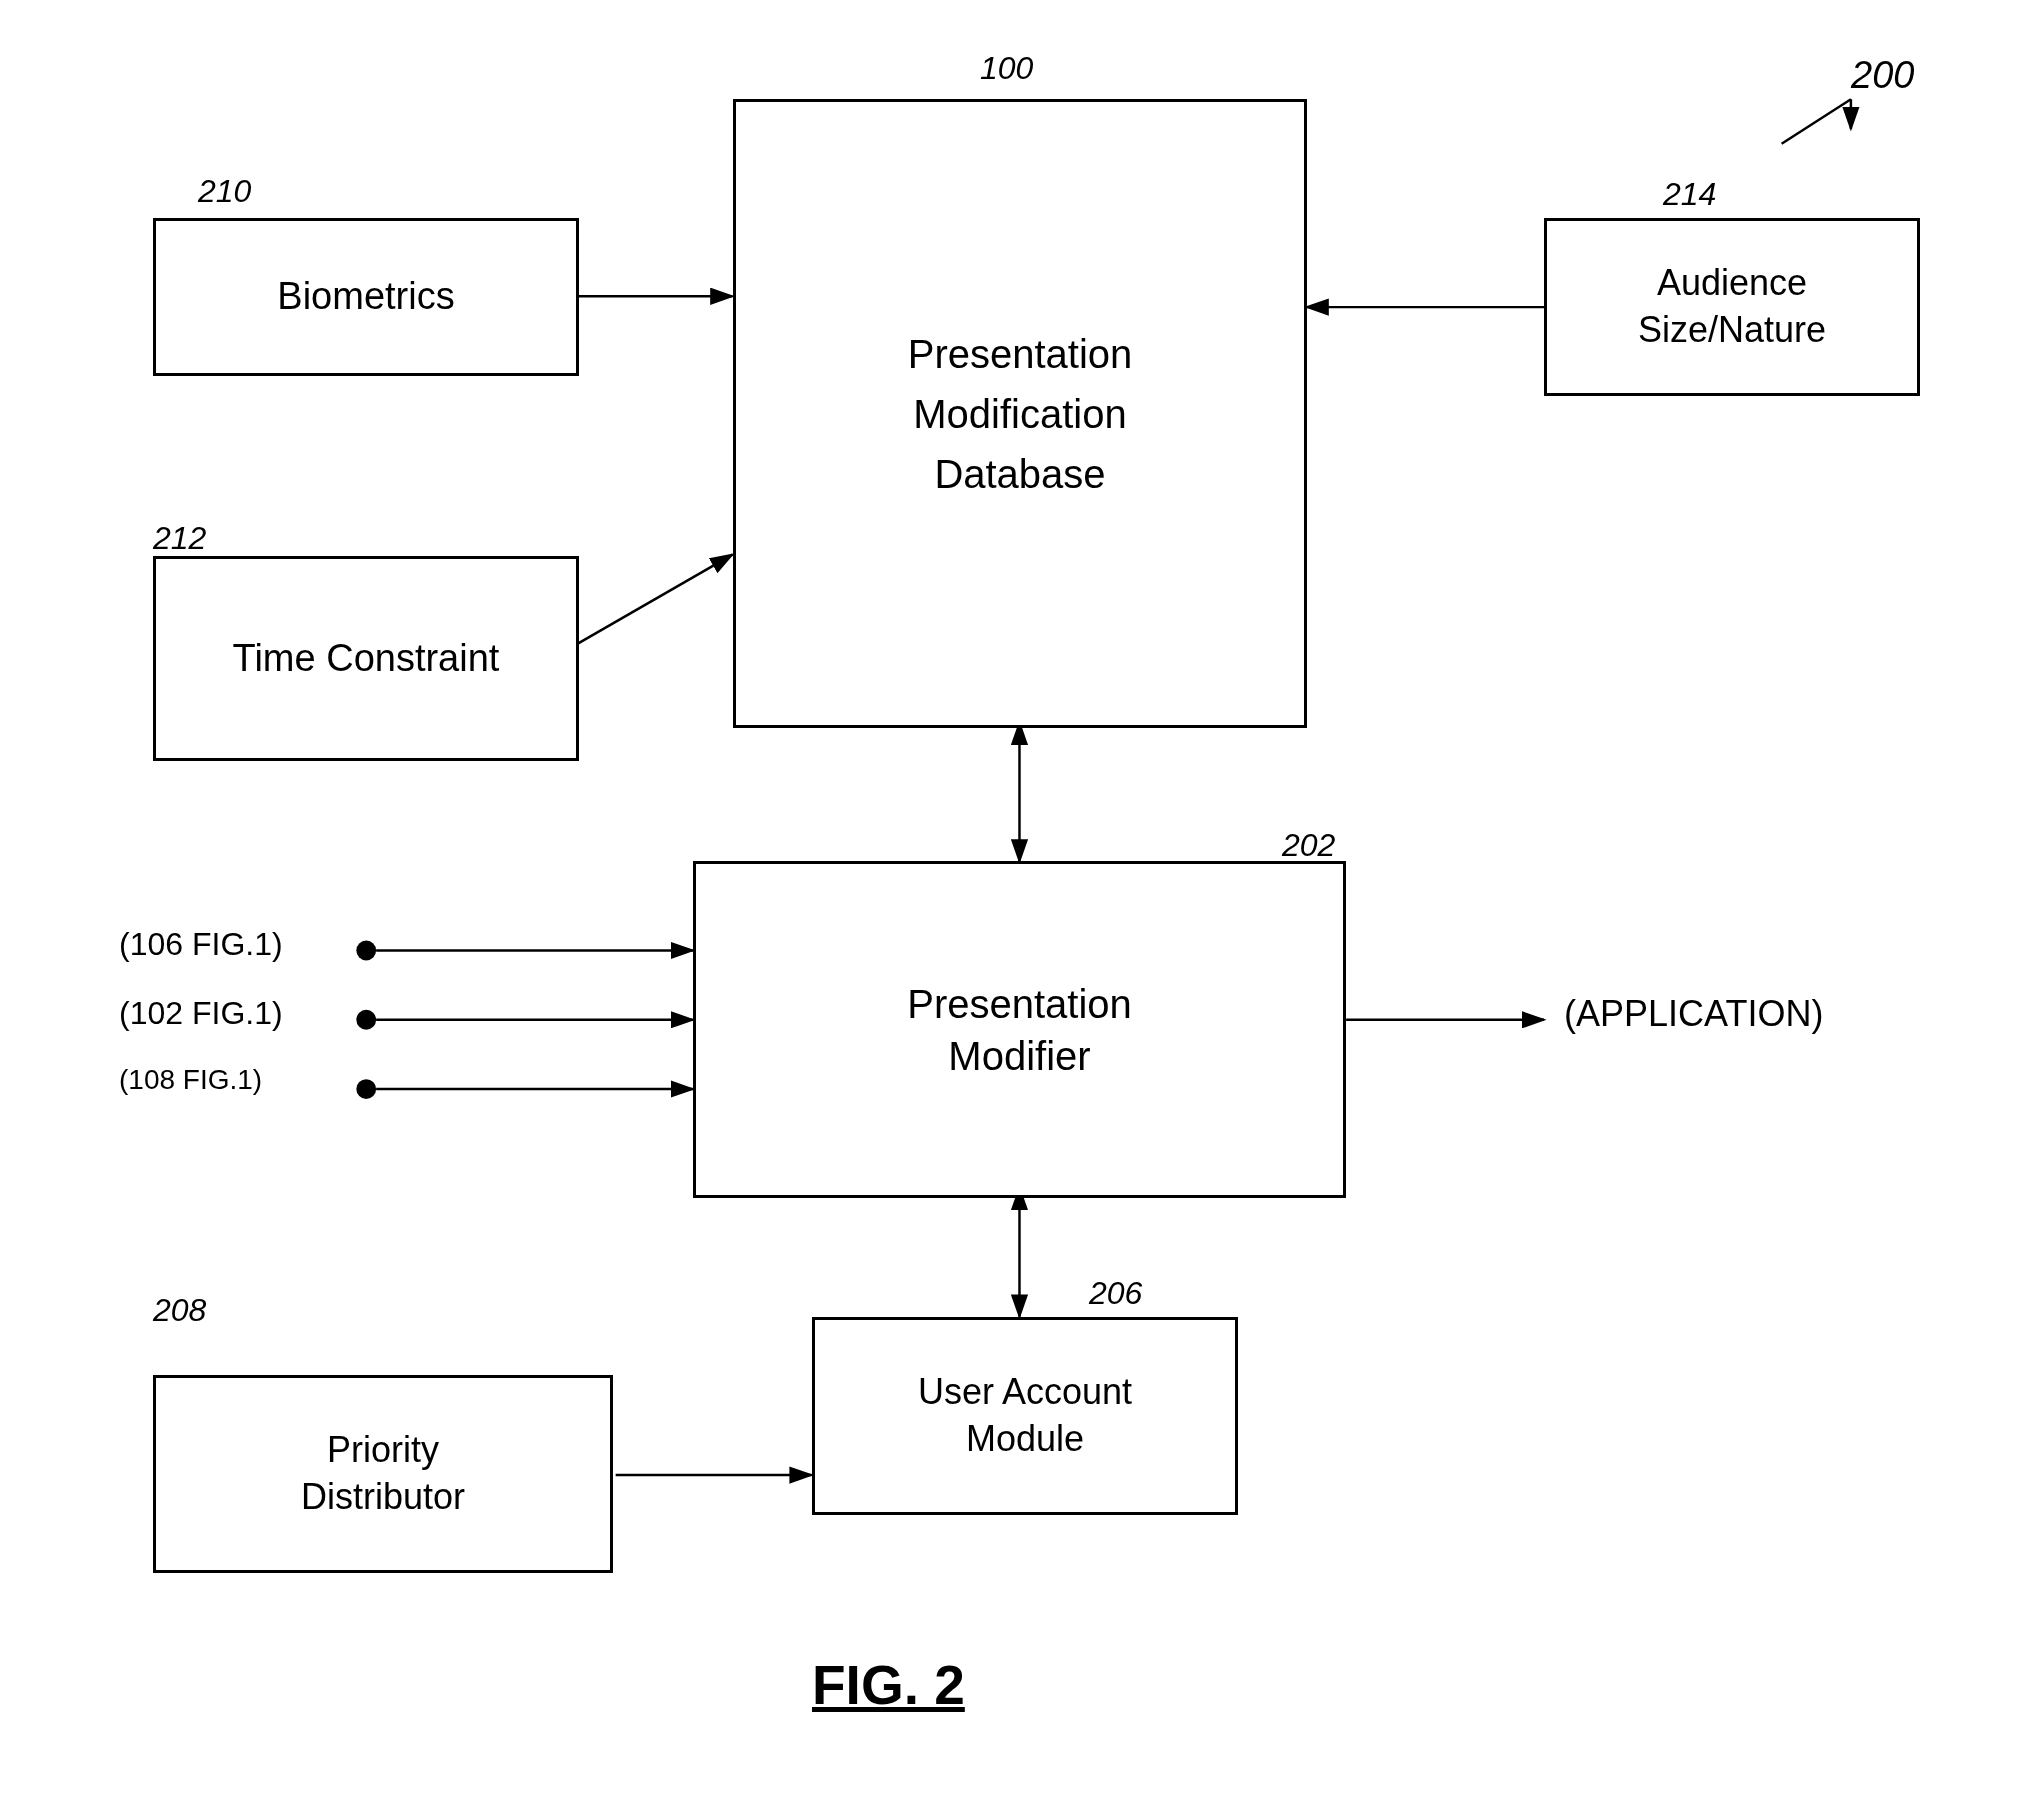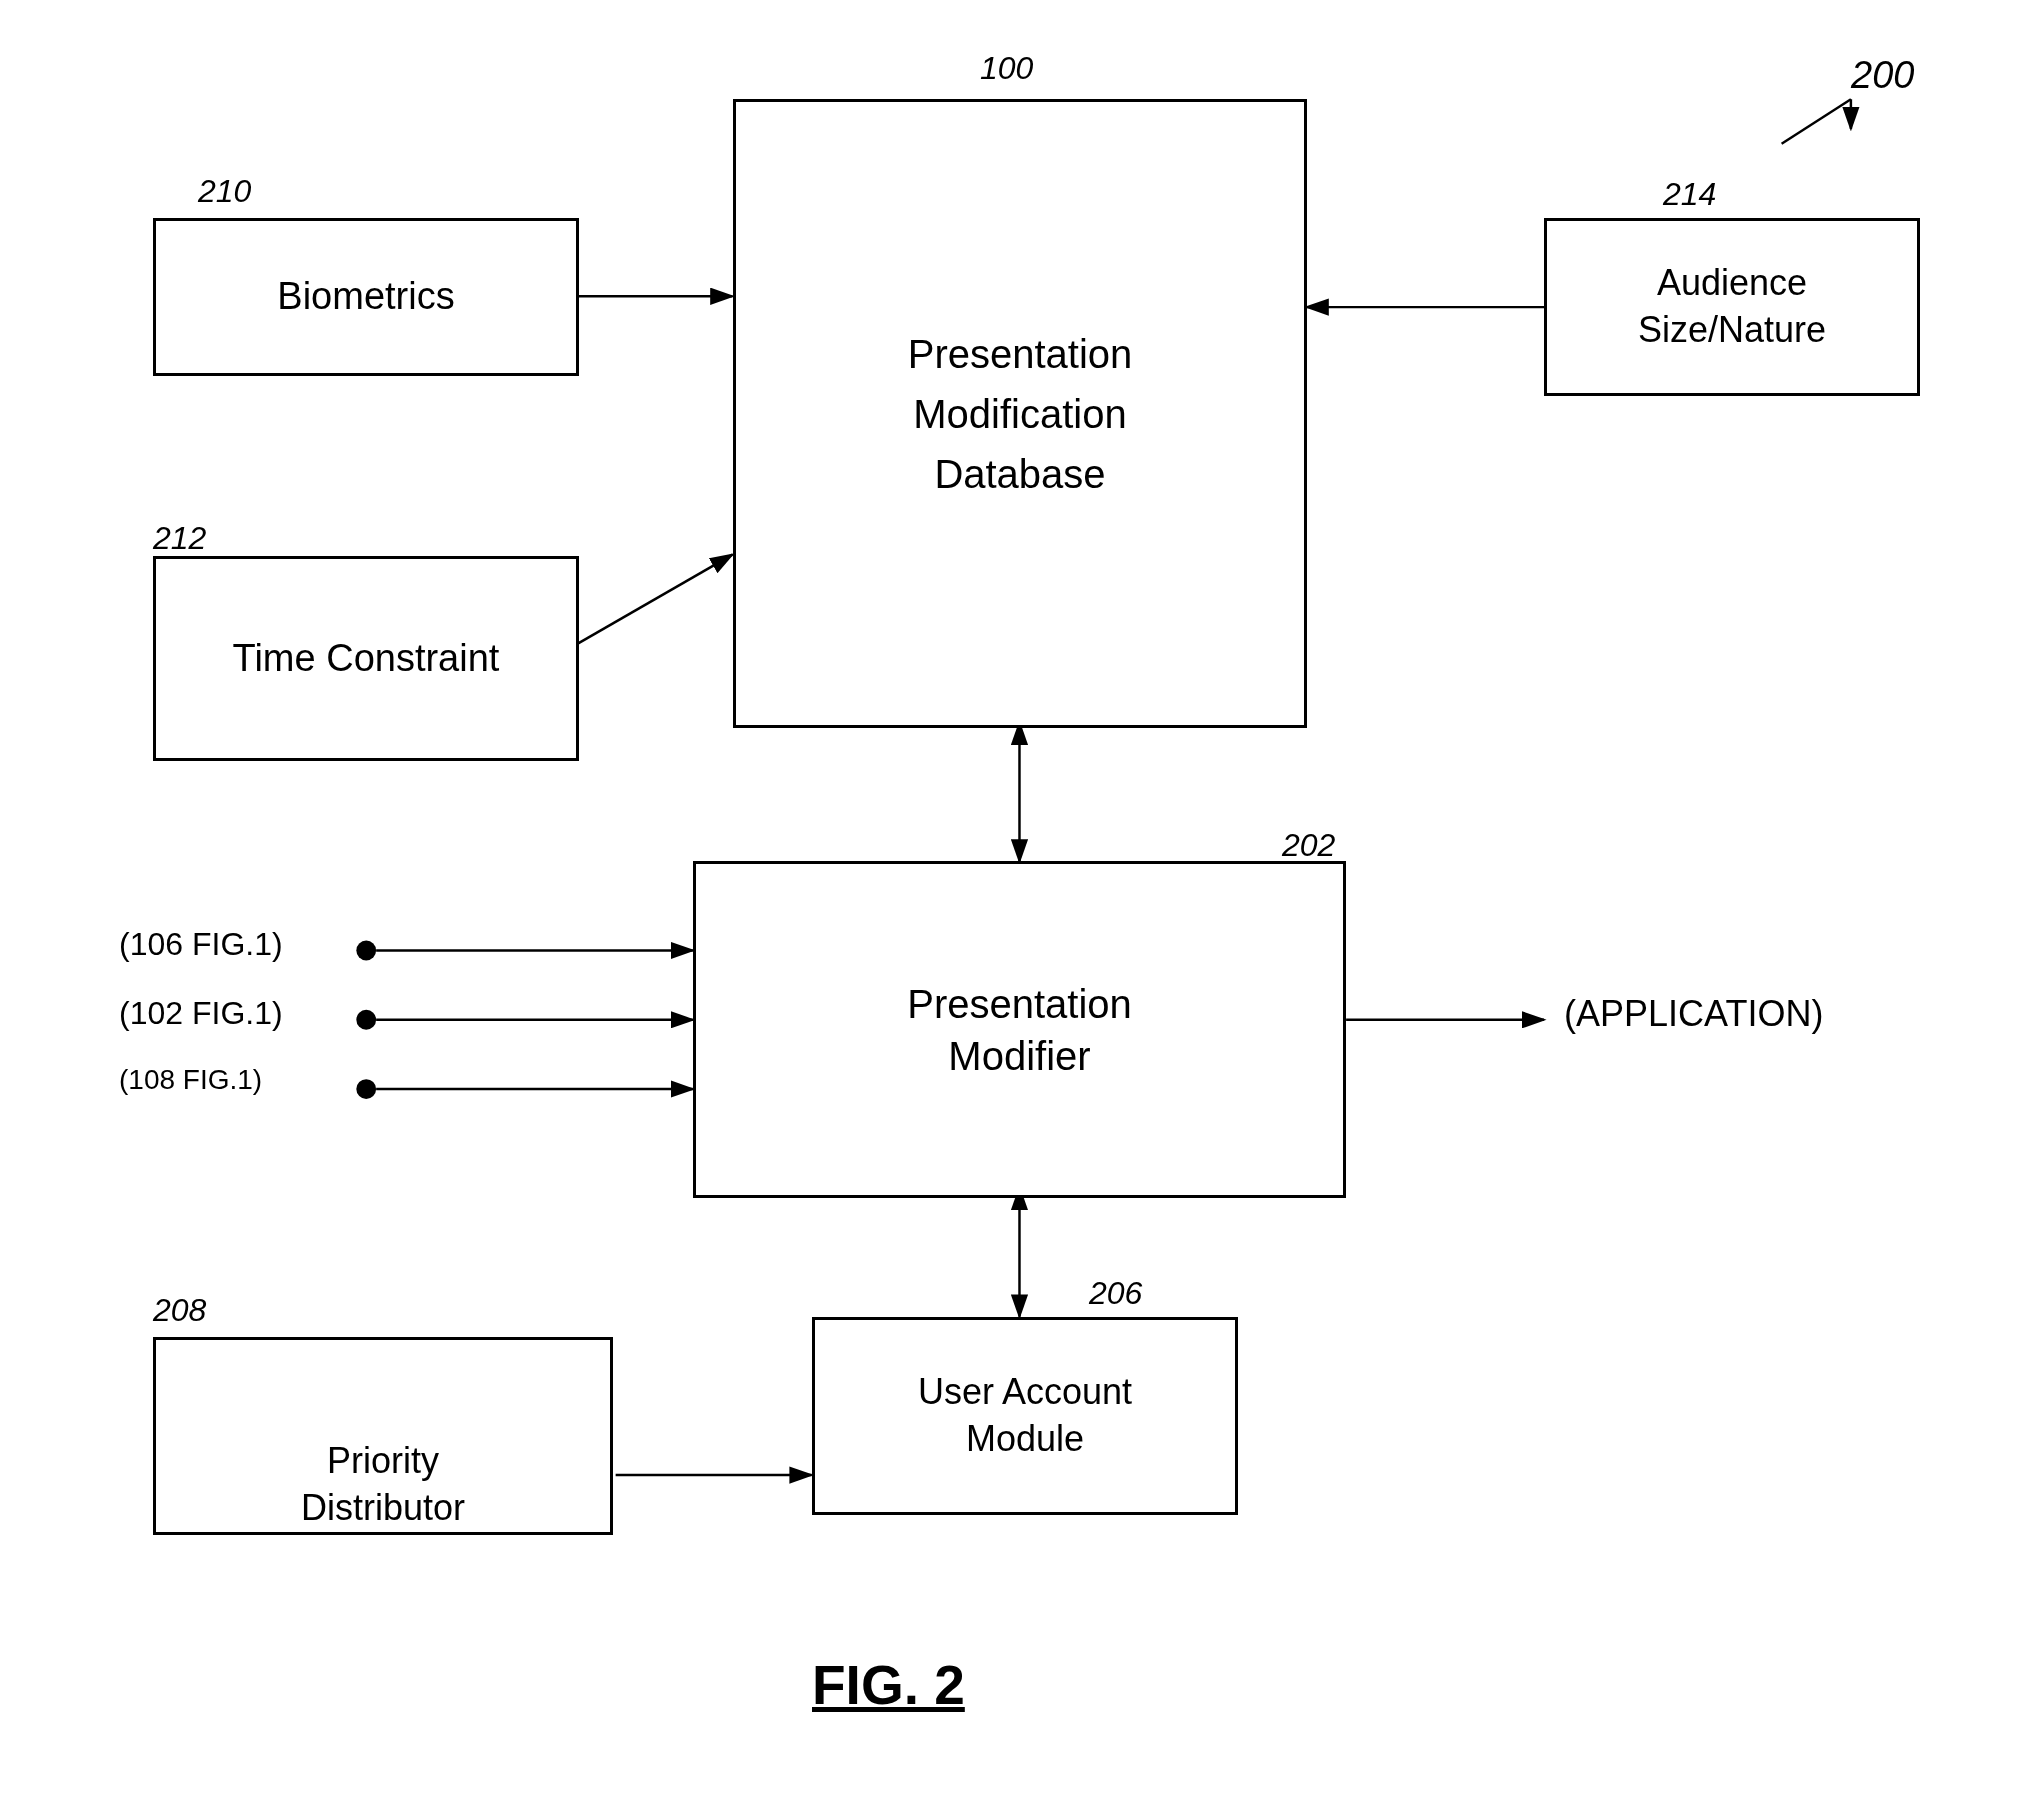--- a/index.html
+++ b/index.html
@@ -146,21 +146,21 @@
   <span class="label-text" style="left:119px; top:1064px; font-size:28px;">(108 FIG.1)</span>
 
   <span class="label-text" style="left:1564px; top:993px; font-size:36px;">(APPLICATION)</span>
 
   <div class="box" style="left:812px; top:1317px; width:426px; height:198px; font-size:36px;">
     <span style="white-space:pre-line;">User Account
 Module</span>
   </div>
   <span class="ref-num" style="left:1089px; top:1275px;">206</span>
 
-  <div class="box" style="left:153px; top:1337px; width:460px; height:198px; font-size:36px;align-items:flex-end;">
+  <div class="box" style="left:153px; top:1375px; width:460px; height:198px; font-size:36px;">
     <span style="white-space:pre-line;">Priority
 Distributor</span>
   </div>
   <span class="ref-num" style="left:153px; top:1292px;">208</span>
 
   <span class="ref-num" style="left:1851px; top:54px; font-size:38px;">200</span>
 
   <span class="figure-label" style="left:812px; top:1653px; font-size:55px;">FIG. 2</span>
 
 </div>

